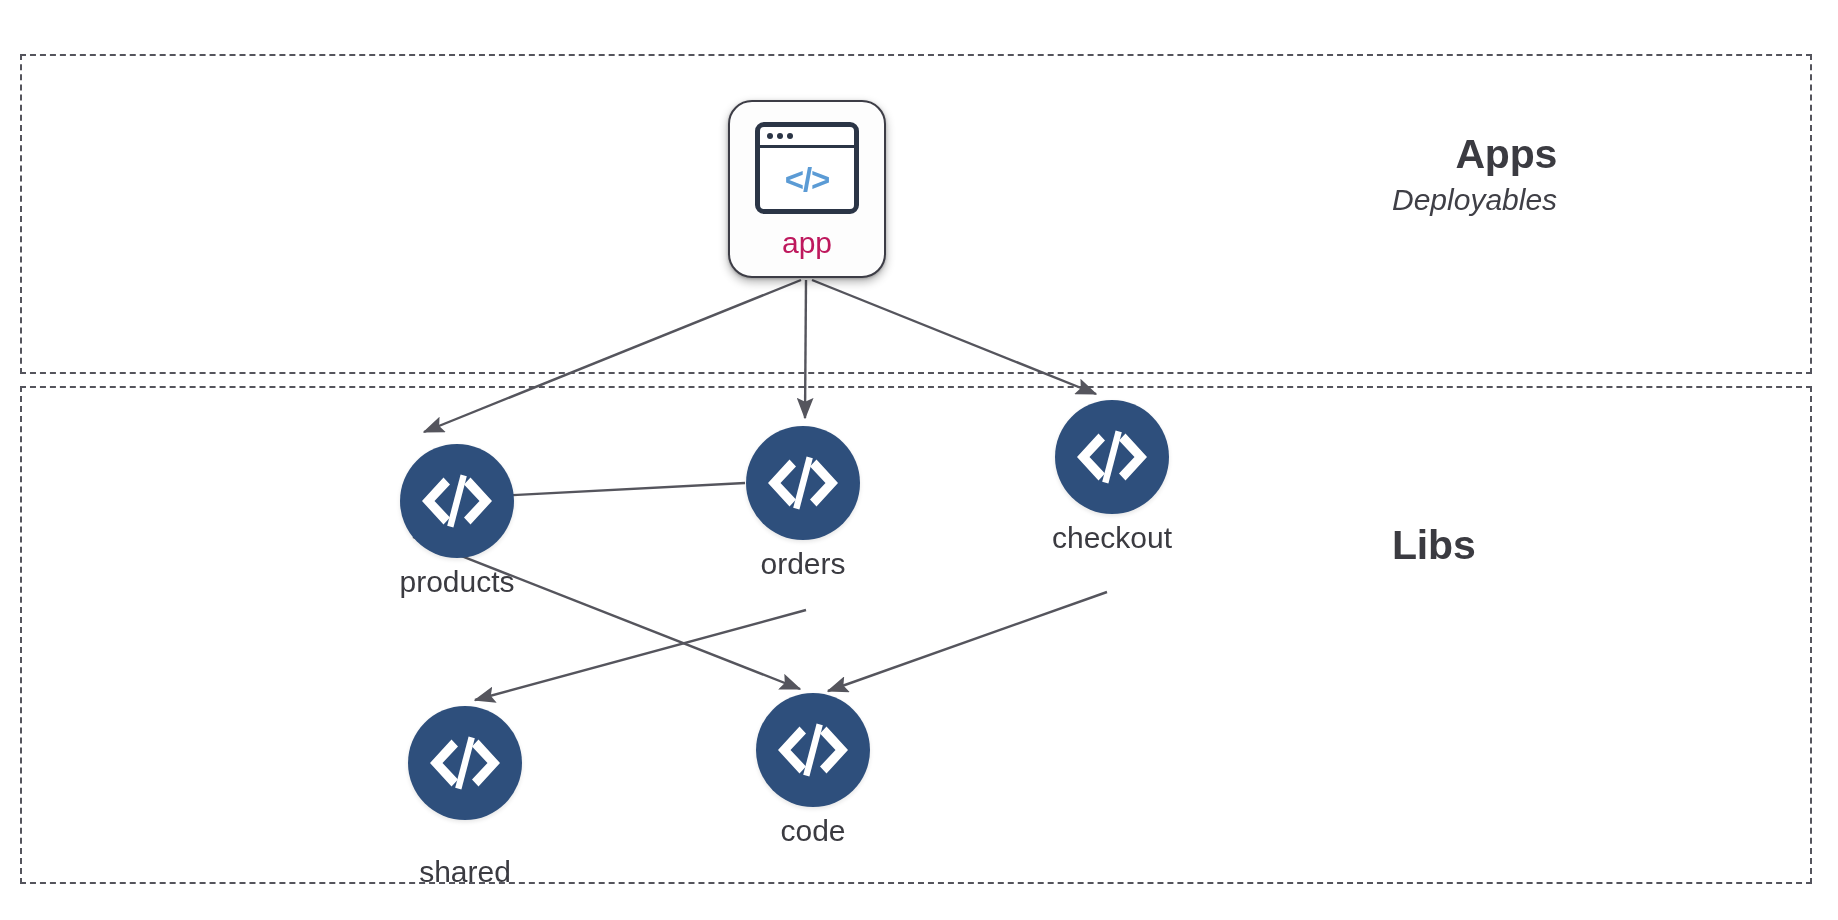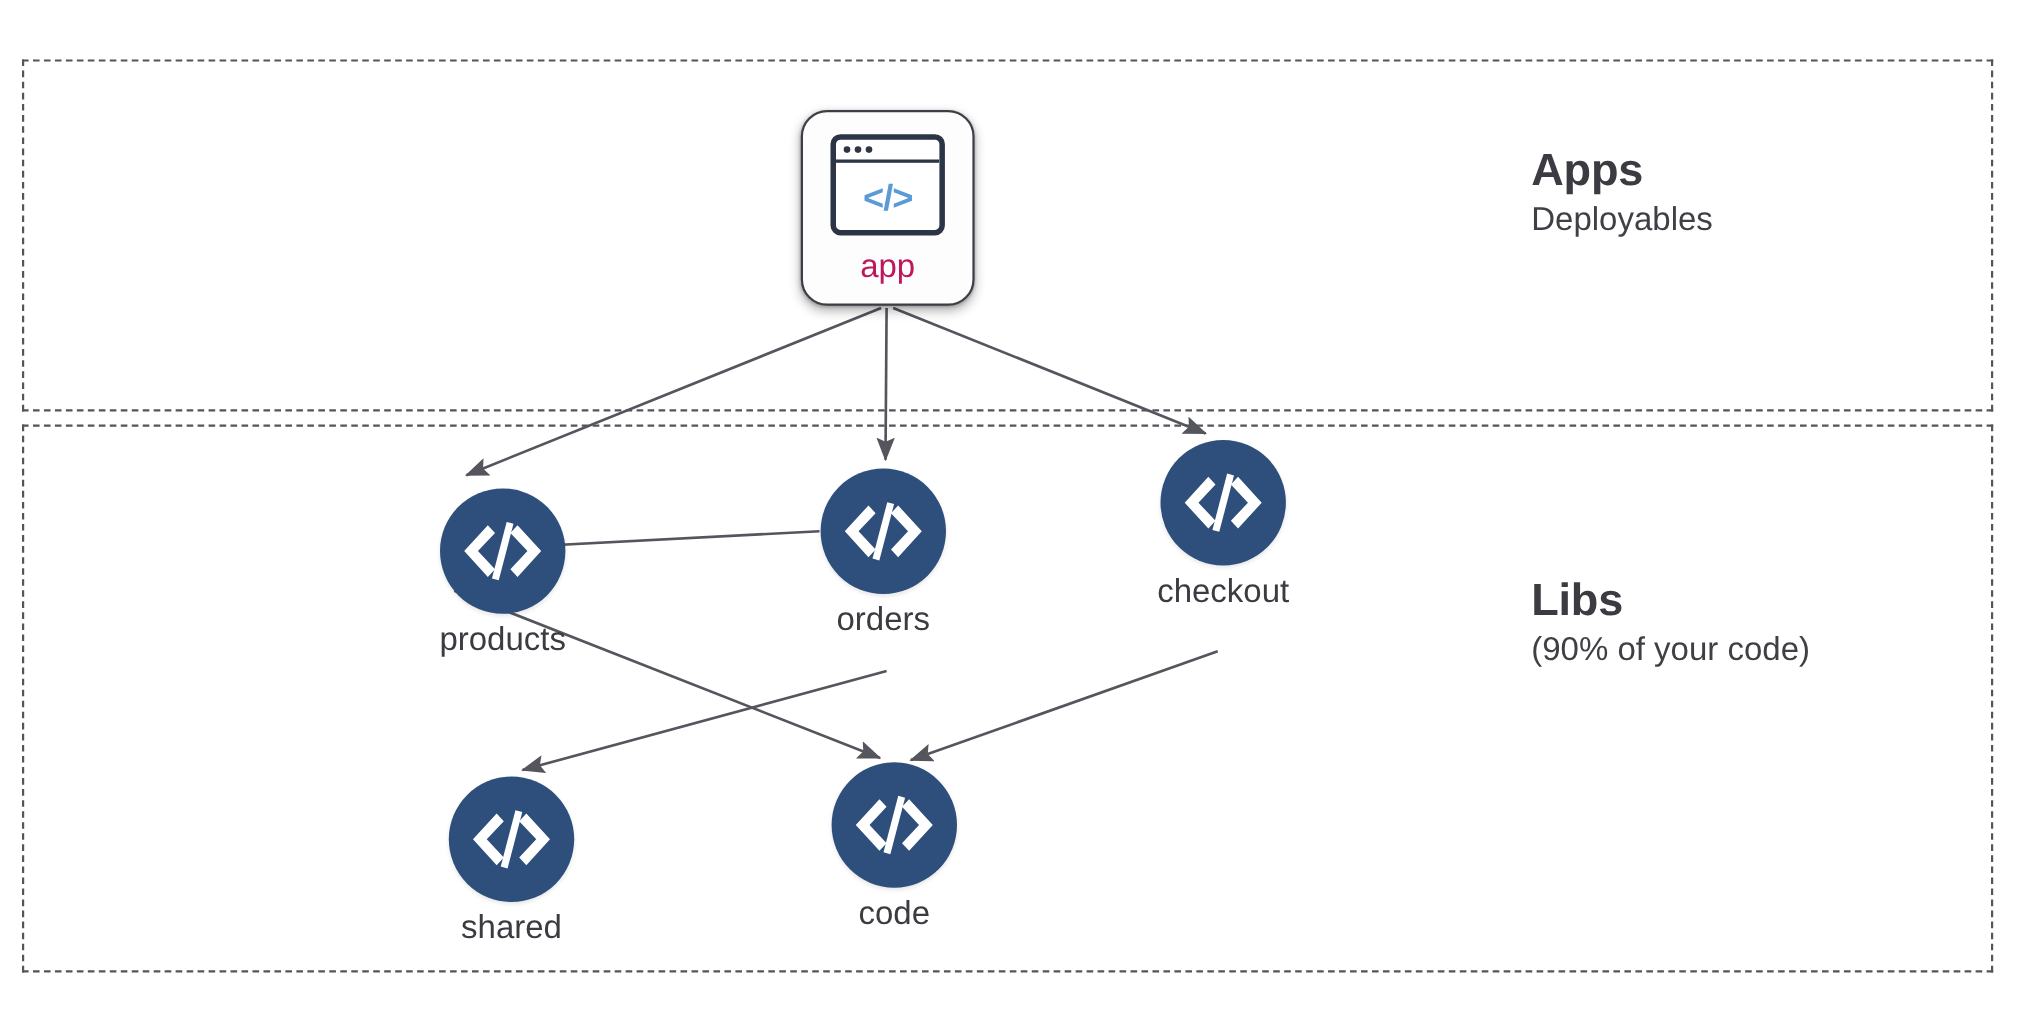--- a/index.html
+++ b/index.html
@@ -11,20 +11,21 @@
   body {
     font-family: "Liberation Sans", sans-serif;
     -webkit-font-smoothing: antialiased;
   }
   #stage {
     position: relative;
     width: 1838px;
     height: 920px;
     background: #ffffff;
     overflow: hidden;
+    text-align: right;
   }
 
   
   .layer-box {
     position: absolute;
     border: 2px dashed #54545c;
     box-sizing: border-box;
     background: transparent;
   }
   #layer-apps  { left: 20px; top: 54px;  width: 1792px; height: 320px; }
@@ -44,20 +45,21 @@
     letter-spacing: -0.2px;
     color: #3b3b41;
   }
   .layer-caption .caption-sub {
     display: block;
     font-size: 30px;
     font-weight: normal;
     line-height: 1.3;
     margin-top: 4px;
     color: #3f3f46;
+    font-style: italic;
   }
   #caption-apps { left: 1392px; top: 133px; }
   #caption-libs { left: 1392px; top: 524px; }
 
   
   #edges {
     position: absolute;
     left: 0; top: 0;
     width: 1838px;
     height: 920px;
@@ -152,38 +154,37 @@
     margin-top: 7px;
     font-size: 30px;
     color: #3b3b41;
     line-height: 1.1;
     white-space: nowrap;
   }
 
   #node-products { left: 356px; top: 444px; margin-left: 44px; }
   #node-orders   { left: 746px; top: 426px; }
   #node-checkout { left: 1055px; top: 400px; }
-  #node-shared   { left: 408px; top: 706px; }
+  #node-shared   { left: 408px; top: 706px; gap: 28px; }
   #node-core     { left: 756px; top: 693px; }
 </style>
 </head>
 <body>
 
 <div id="stage">
 
   <div class="layer-box" id="layer-apps"></div>
   <div class="layer-box" id="layer-libs"></div>
 
   <div class="layer-caption" id="caption-apps">
     <span class="caption-title">Apps</span>
     <span class="caption-sub">Deployables</span>
   </div>
   <div class="layer-caption" id="caption-libs">
     <span class="caption-title">Libs</span>
-    <span class="caption-sub">(90% of your code)</span>
   </div>
 
   <svg id="edges" viewBox="0 0 1838 920">
     <defs>
       <marker id="arrowhead" markerWidth="9" markerHeight="7" refX="8.4" refY="3.5" orient="auto" markerUnits="strokeWidth">
         <path d="M0,0 L9,3.5 L0,7 L1.6,3.5 Z" fill="#55555d"></path>
       </marker>
     </defs>
     <g stroke="#55555d" stroke-width="2.4" fill="none" marker-end="url(#arrowhead)">
       <line x1="801" y1="280" x2="424" y2="432"></line>

